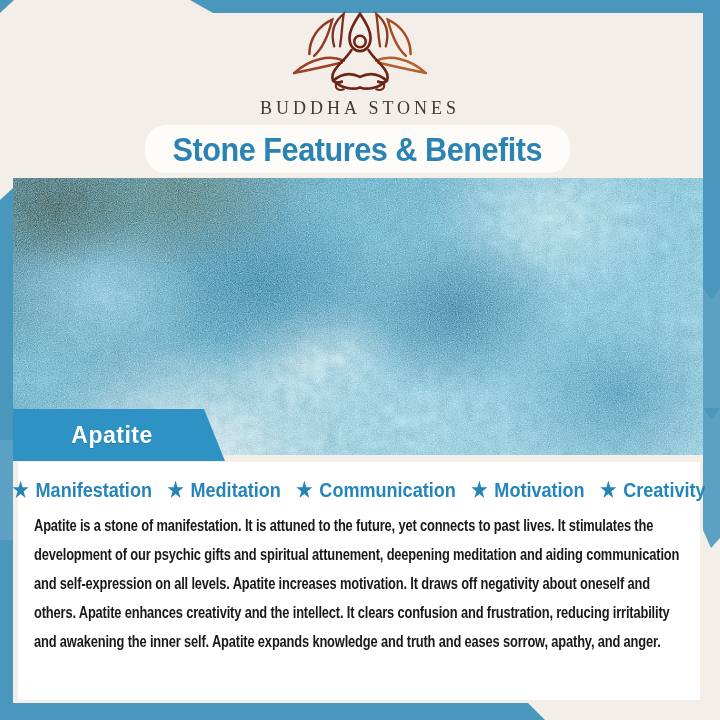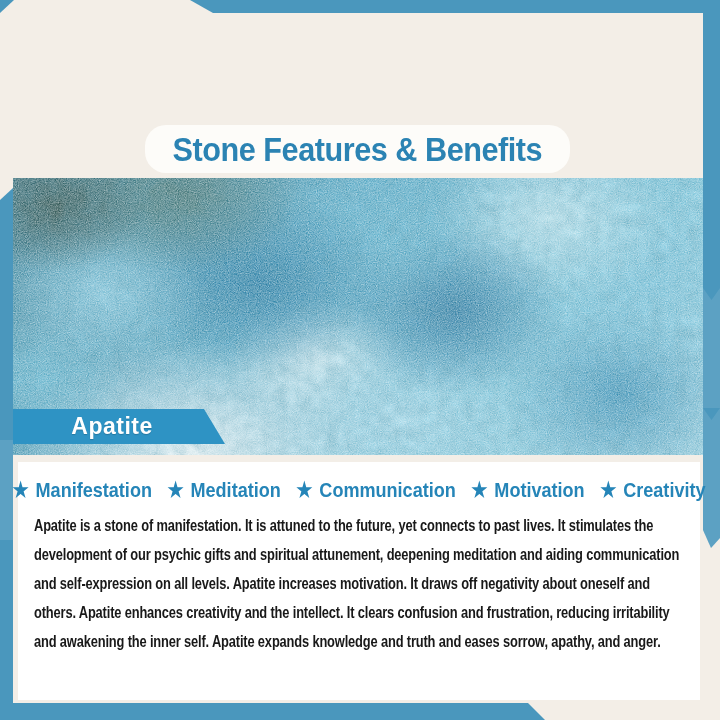--- a/index.html
+++ b/index.html
@@ -46,21 +46,21 @@
       radial-gradient(170px 120px at 78% 14%, rgba(190,230,240,.95), transparent 72%),
       radial-gradient(160px 130px at 92% 38%, rgba(120,195,220,.9), transparent 70%),
       radial-gradient(170px 140px at 88% 78%, rgba(52,140,180,.85), transparent 70%),
       radial-gradient(240px 150px at 26% 98%, rgba(244,250,251,.96), transparent 75%),
       radial-gradient(200px 130px at 55% 88%, rgba(168,218,234,.9), transparent 70%),
       radial-gradient(130px 90px at 44% 66%, rgba(230,245,248,.85), transparent 70%),
       linear-gradient(135deg,#3a7d92,#57a9c6 38%,#7cc6dc 68%,#a5d9e8);}
   .photo svg{position:absolute;left:0;top:0;}
 
   
-  .stone-label{position:absolute;left:13px;top:409px;width:212px;height:35px;background:#2e93c4;
+  .stone-label{position:absolute;left:13px;top:409px;width:212px;height:52px;background:#2e93c4;
     clip-path:polygon(0 0,calc(100% - 21px) 0,100% 100%,0 100%);
     display:flex;align-items:center;justify-content:center;}
   .stone-label .txt{color:#ffffff;font-weight:700;font-size:23px;letter-spacing:.5px;
     padding-right:14px;text-shadow:0 1px 1px rgba(0,0,0,.18);}
 
   
   .panel{position:absolute;left:18px;top:462px;width:682px;height:238px;background:#ffffff;}
   .features{margin-top:13px;display:flex;justify-content:center;white-space:nowrap;
     transform:scaleX(.86);transform-origin:center;color:#2585b8;font-weight:700;
     font-size:21px;line-height:30px;}
@@ -78,20 +78,41 @@
   <div class="corner-tl"></div>
   <div class="left-ribbon">
     <div class="seg" style="top:252px;height:100px;"></div>
   </div>
   <div class="right-ribbon">
     <div class="seg" style="top:288px;height:120px;"></div>
     <div class="seg" style="top:408px;height:140px;"></div>
   </div>
   <div class="bottom-band"></div>
 
+  <div class="brand">
+    <svg width="150" height="86" viewBox="0 0 150 90" fill="none" stroke-linecap="round">
+
+      <path d="M6,66 C24,50 44,47 58,53 M6,66 C26,62 44,58 56,55" stroke="#9c4026" stroke-width="2.6"></path>
+      <path d="M22,46 C22,30 32,16 46,10 C42,26 36,40 27,48" stroke="#8e3a24" stroke-width="2.6"></path>
+      <path d="M48,38 C44,24 48,12 58,4 C56,16 56,28 54,38" stroke="#7c3120" stroke-width="2.4"></path>
+
+      <path d="M144,66 C126,50 106,47 92,53 M144,66 C124,62 106,58 94,55" stroke="#b5602d" stroke-width="2.6"></path>
+      <path d="M128,46 C128,30 118,16 104,10 C108,26 114,40 123,48" stroke="#a94f28" stroke-width="2.6"></path>
+      <path d="M102,38 C106,24 102,12 92,4 C94,16 94,28 96,38" stroke="#8d3a1f" stroke-width="2.4"></path>
+
+      <path d="M75,4 C68,14 64,22 64,29 C64,38 69,43 75,43 C81,43 86,38 86,29 C86,22 82,14 75,4 Z" stroke="#6e2414" stroke-width="2.8"></path>
+      <circle cx="75" cy="33" r="6" stroke="#6e2414" stroke-width="2.6"></circle>
+      <path d="M66,42 C60,52 50,58 47,66 C44,73 49,78 56,75" stroke="#6e2414" stroke-width="2.8"></path>
+      <path d="M84,42 C90,52 100,58 103,66 C106,73 101,78 94,75" stroke="#6e2414" stroke-width="2.8"></path>
+      <path d="M47,74 C55,67 65,65 75,70 C85,65 95,67 103,74 C94,82 82,84 75,81 C68,84 56,82 47,74 Z" stroke="#6e2414" stroke-width="2.8"></path>
+      <path d="M56,75 q-8,1 -6,6 q2,4 8,2" stroke="#6e2414" stroke-width="2.2"></path>
+      <path d="M94,75 q8,1 6,6 q-2,4 -8,2" stroke="#6e2414" stroke-width="2.2"></path>
+    </svg>
+    <div class="brand-name">BUDDHA STONES</div>
+  </div>
 
   <div class="title-banner">
     <div class="title">Stone Features &amp; Benefits</div>
   </div>
 
   <div class="photo">
     <svg width="690" height="277">
       <defs>
         <filter id="sparkle">
             <feTurbulence type="fractalNoise" baseFrequency="0.9" numOctaves="2" seed="7"></feTurbulence>

